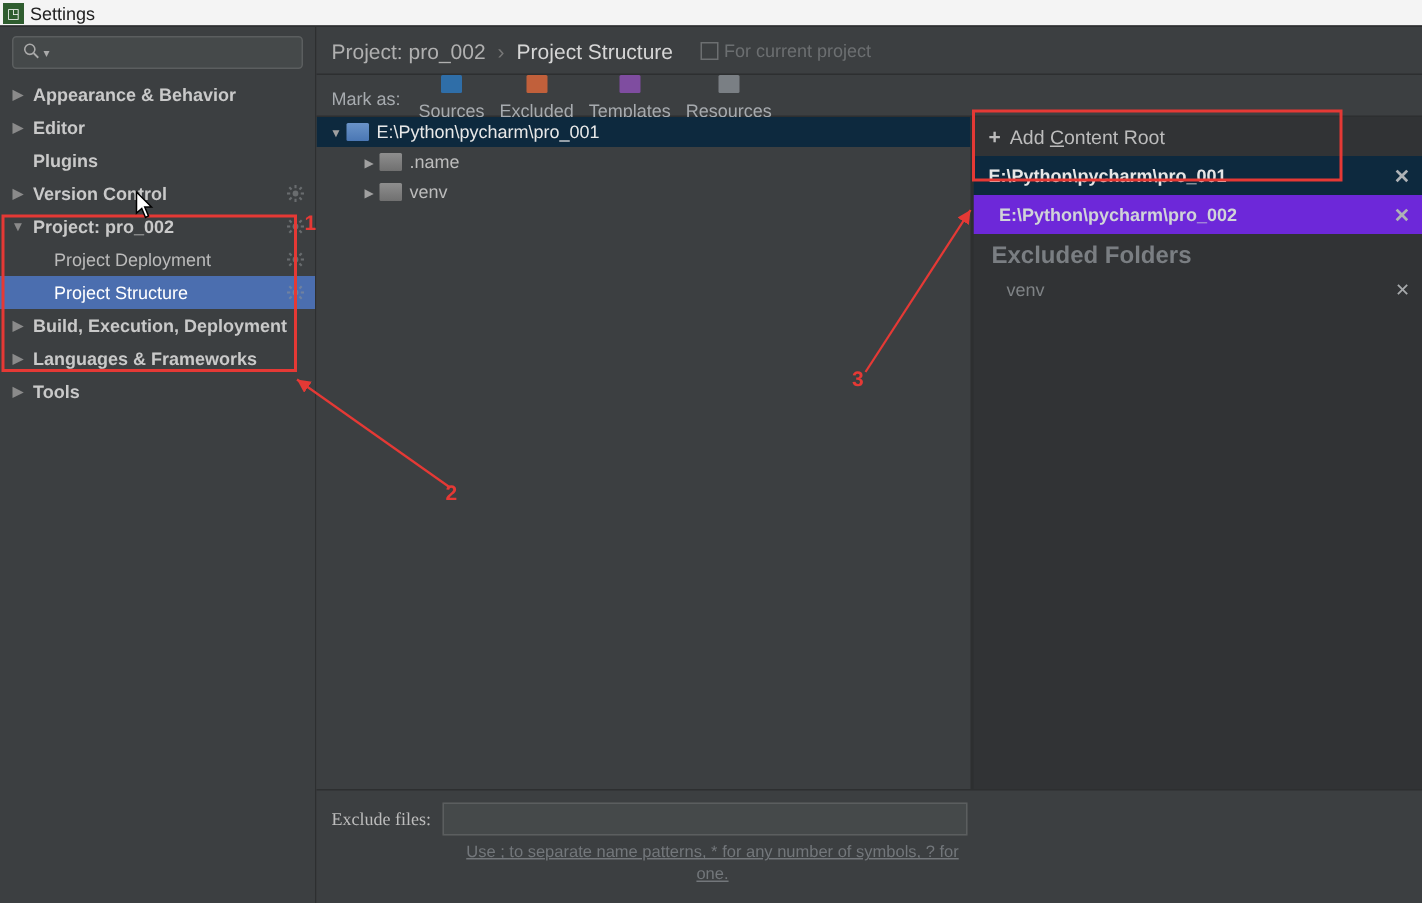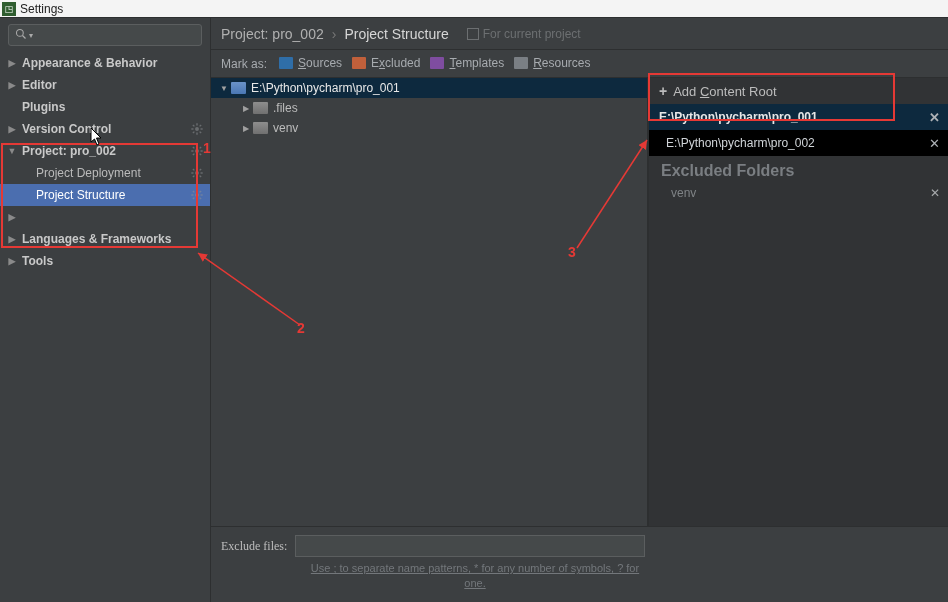--- a/index.html
+++ b/index.html
@@ -33,39 +33,39 @@
   .content { flex: 1; display: flex; flex-direction: column; background: #3c3f41; min-width: 0; }
   .breadcrumbs { height: 32px; display: flex; align-items: center; padding: 0 10px; gap: 8px; color: #c2c6ca; font-size: 14px; border-bottom: 1px solid #2d2f30; }
   .breadcrumbs .sep { color: #777; }
   .breadcrumbs .title1 { color: #b0b0b0; }
   .breadcrumbs .title2 { color: #d6d6d6; font-weight: 500; }
   .breadcrumbs .for-current { margin-left: 10px; color: #6c6f71; font-size: 12px; display: inline-flex; align-items: center; gap: 4px; }
   .breadcrumbs .for-current .boxicon { width: 12px; height: 12px; border: 1px solid #6c6f71; display: inline-block; }
 
   .mark-row { height: 28px; display: flex; align-items: center; padding: 0 10px; gap: 12px; border-bottom: 1px solid #2d2f30; font-size: 12px; white-space: nowrap; flex-wrap: wrap; }
   .mark-row .lbl { color: #a7abaf; }
-  .mark-chip { display: inline-flex; align-items: center; gap: 5px; color: #a7abaf; }
+  .mark-chip { display: inline-flex; align-items: center; gap: 5px; color: #a7abaf; flex-direction: column; }
   .mark-chip .sw { width: 14px; height: 12px; border-radius: 1px; }
   .mnem { text-decoration: underline; }
 
   .body-row { flex: 1; display: flex; min-height: 0; }
   .dir-tree { flex: 1; background: #3c3f41; border-right: 1px solid #2d2f30; padding-top: 0; overflow: auto; }
   .tree-row { display: flex; align-items: center; height: 20px; padding-left: 8px; color: #bcbcbc; }
   .tree-row.rootsel { background: #0d293e; color: #e8e8e8; }
   .tri { width: 10px; display: inline-flex; justify-content: center; font-size: 8px; color: #a0a0a0; }
   .fold { width: 15px; height: 12px; border-radius: 1px; margin: 0 5px 0 2px; display: inline-block; }
   .fold.blue { background: linear-gradient(#6a93c8,#4a77b4); }
   .fold.grey { background: linear-gradient(#8e8e8e,#707070); }
 
   .root-panel { width: 300px; background: #313335; display: flex; flex-direction: column; border-left: 1px solid #2d2f30; overflow: hidden; }
   .root-header { height: 26px; display: flex; align-items: center; padding: 0 10px; color: #bcbcbc; font-size: 13px; gap: 6px; }
   .root-header .plus { font-weight: 700; font-size: 14px; }
   .root-item { height: 26px; display: flex; align-items: center; padding: 0 8px 0 10px; font-size: 12px; color: #d0d4d8; justify-content: space-between; }
   .root-item.active { background: #0d293e; font-weight: 700; color: #e6e6e6; }
-  .root-item.normal { background: #000000; font-weight: 400; padding-left: 17px; }
+  .root-item.normal { background: #6d28d9; font-weight: 700; padding-left: 17px; }
   .root-item .x { color: #aeb2b6; font-size: 13px; cursor: pointer; }
   .root-sub-hdr { padding: 6px 10px 2px 12px; color: #7a7e82; font-size: 16px; font-weight: 700; }
   .root-sub-item { height: 22px; display: flex; align-items: center; justify-content: space-between; padding: 0 8px 0 22px; color: #7f8386; font-size: 12px; }
   .root-sub-item .x { color: #a6a9ab; }
 
   .exclude-bar { border-top: 1px solid #2d2f30; padding: 8px 10px 12px 10px; display: flex; flex-direction: column; gap: 4px; }
   .exclude-line { display: flex; align-items: center; gap: 8px; }
   .exclude-line label { color: #bdbdbd; font-size: 12px; font-family: Liberation Serif, serif; }
   .exclude-input { flex: 0 0 350px; height: 22px; background: #45494a; border: 1px solid #5b5e5f; }
   .exclude-hint { color: #73777b; font-size: 11px; text-align: center; width: 430px; padding-left: 78px; line-height: 1.3; text-decoration: underline; }
@@ -177,20 +177,21 @@
                   <line x1="12" y1="8" x2="14.5" y2="8"></line>
                   <line x1="3.3" y1="3.3" x2="5" y2="5"></line>
                   <line x1="11" y1="11" x2="12.7" y2="12.7"></line>
                   <line x1="12.7" y1="3.3" x2="11" y2="5"></line>
                   <line x1="5" y1="11" x2="3.3" y2="12.7"></line>
                 </g>
               </svg></span>
           </div>
           <div class="nav-item bold">
             <span class="arrow">▶</span>
+            <span>Build, Execution, Deployment</span>
           </div>
           <div class="nav-item bold">
             <span class="arrow">▶</span>
             <span>Languages &amp; Frameworks</span>
           </div>
           <div class="nav-item bold">
             <span class="arrow">▶</span>
             <span>Tools</span>
           </div>
         </div>
@@ -228,21 +229,21 @@
         <div class="dir-tree">
           <div class="tree-row rootsel">
             <span class="tri">▼</span>
             <span class="fold blue"></span>
             <span>E:\Python\pycharm\pro_001</span>
           </div>
           <div id="treeChildren">
               <div class="tree-row" style="padding-left: 30px;">
                 <span class="tri">▶</span>
                 <span class="fold grey"></span>
-                <span>.files</span>
+                <span>.name</span>
               </div>
               <div class="tree-row" style="padding-left: 30px;">
                 <span class="tri">▶</span>
                 <span class="fold grey"></span>
                 <span>venv</span>
               </div>
             </div>
         </div>
 
         <div class="root-panel">

